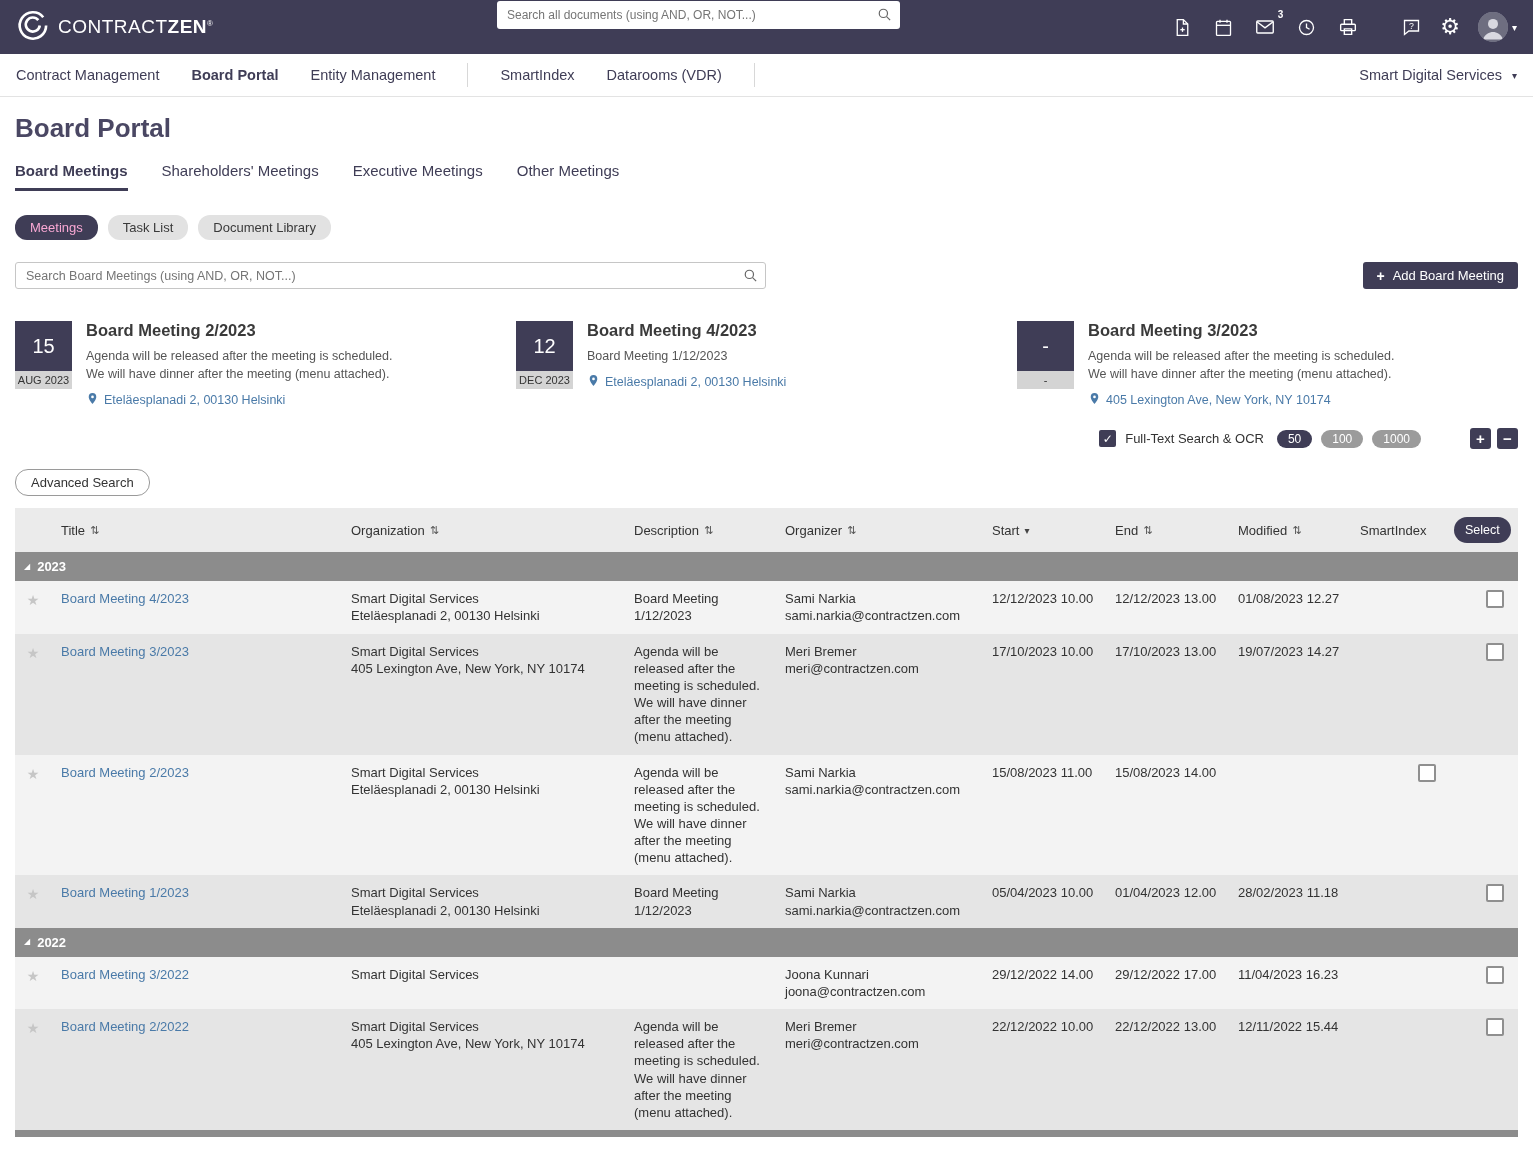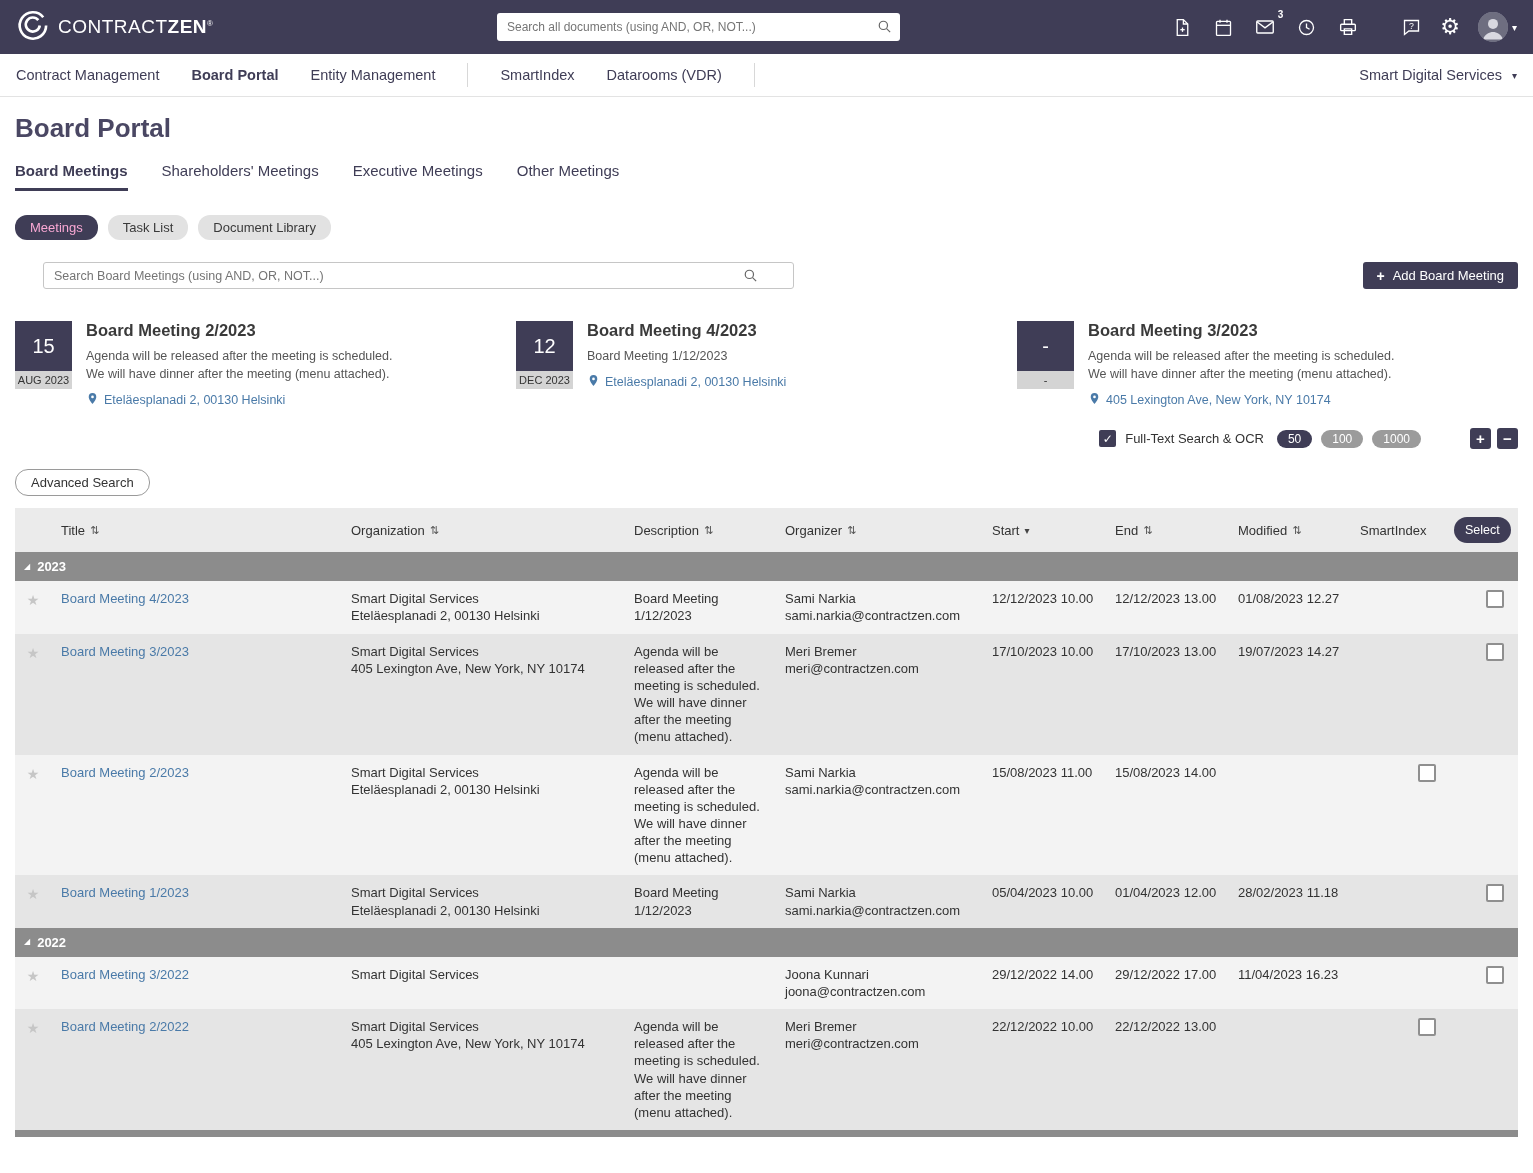--- a/index.html
+++ b/index.html
@@ -5,21 +5,21 @@
   * { margin:0; padding:0; box-sizing:border-box; }
   html,body { width:1533px; height:1173px; overflow:hidden; }
   body { font-family:"Liberation Sans","DejaVu Sans",sans-serif; background:#fff; color:#333; font-size:13px; }
 
   
   .topbar { height:54px; background:#3f3d56; display:flex; align-items:center; padding:0 16px; position:relative; }
   .logo { display:flex; align-items:center; gap:9px; }
   .logo-name { color:#fff; font-size:19px; letter-spacing:.5px; font-weight:400; }
   .logo-name b { font-weight:700; }
   .logo-reg { color:#fff; font-size:8px; vertical-align:super; }
-  .top-search { position:absolute; left:497px; top:13px; width:403px; height:28px; }
+  .top-search { position:absolute; left:497px; top:1px; width:403px; height:28px; }
   .top-search input { width:100%; height:100%; border:none; border-radius:3px; padding:0 30px 0 10px; font-size:12px; color:#444; font-family:inherit; outline:none; }
   .top-search .mag { position:absolute; right:8px; top:6px; }
   .top-icons { margin-left:auto; display:flex; align-items:center; gap:20px; }
   .ticon { position:relative; display:flex; align-items:center; cursor:pointer; }
   .mail-badge { position:absolute; top:-7px; right:-7px; color:#fff; font-size:10px; font-weight:700; }
   .top-icons2 { display:flex; align-items:center; gap:18px; margin-left:42px; }
   .gear-glyph { color:#fff; font-size:22px; line-height:1; }
   .avatar { width:30px; height:30px; border-radius:50%; overflow:hidden; background:#8d8d9e; }
   .caret { color:#fff; font-size:10px; margin-left:4px; }
 
@@ -38,21 +38,21 @@
   .tabs { display:flex; gap:34px; margin-top:18px; font-size:15px; color:#3f3d56; }
   .tab { padding-bottom:9px; cursor:pointer; border-bottom:3px solid transparent; }
   .tab.active { font-weight:700; border-bottom-color:#3f3d56; }
 
   .view-pills { display:flex; gap:10px; margin-top:24px; }
   .vpill { padding:5px 15px; border-radius:12px; background:#e2e2e2; color:#3a3a3a; font-size:13px; cursor:pointer; }
   .vpill.active { background:#3f3d56; color:#f9a8d4; }
 
   .search-row { display:flex; align-items:center; margin-top:22px; }
   .bm-search { position:relative; width:751px; height:27px; }
-  .bm-search input { width:100%; height:100%; border:1px solid #c6c6c6; border-radius:3px; padding:0 30px 0 10px; font-size:12.5px; color:#444; font-family:inherit; outline:none;margin-left:28px; }
+  .bm-search input { width:100%; height:100%; border:1px solid #c6c6c6; border-radius:3px; padding:0 30px 0 10px; font-size:12.5px; color:#444; font-family:inherit; outline:none; }
   .bm-search .mag { position:absolute; right:8px; top:6px; }
   .add-btn { margin-left:auto; height:27px; background:#3f3d56; color:#fff; border:none; border-radius:3px; font-size:13px; padding:0 14px; display:flex; align-items:center; gap:8px; cursor:pointer; font-family:inherit; }
   .add-btn .plus { font-size:14px; font-weight:700; }
 
   
   .cards { display:grid; grid-template-columns:1fr 1fr 1fr; margin-top:32px; }
   .card { display:flex; gap:14px; padding-right:20px; }
   .datebox { width:57px; flex:0 0 57px; text-align:center; }
   .datebox .d-top { background:#3f3d56; color:#fff; font-size:20px; height:50px; display:flex; align-items:center; justify-content:center; }
   .datebox .d-bot { background:#d4d4d4; color:#333; font-size:11px; height:18px; line-height:18px; }
@@ -462,20 +462,21 @@
           <div>Smart Digital Services</div>
           <div>405 Lexington Ave, New York, NY 10174</div>
         </div>
       <div class="td">Agenda will be released after the meeting is scheduled. We will have dinner after the meeting (menu attached).</div>
       <div class="td">
           <div>Meri Bremer</div>
           <div>meri@contractzen.com</div>
         </div>
       <div class="td">22/12/2022 10.00</div>
       <div class="td">22/12/2022 13.00</div>
+      <div class="td">12/11/2022 15.44</div>
       <div class="td"></div>
       <div class="td td-check">
           <span class="row-cb"></span>
         </div>
     </div>
 
     <div class="group-bar sliver"></div>
 
   </div>
 </div>

